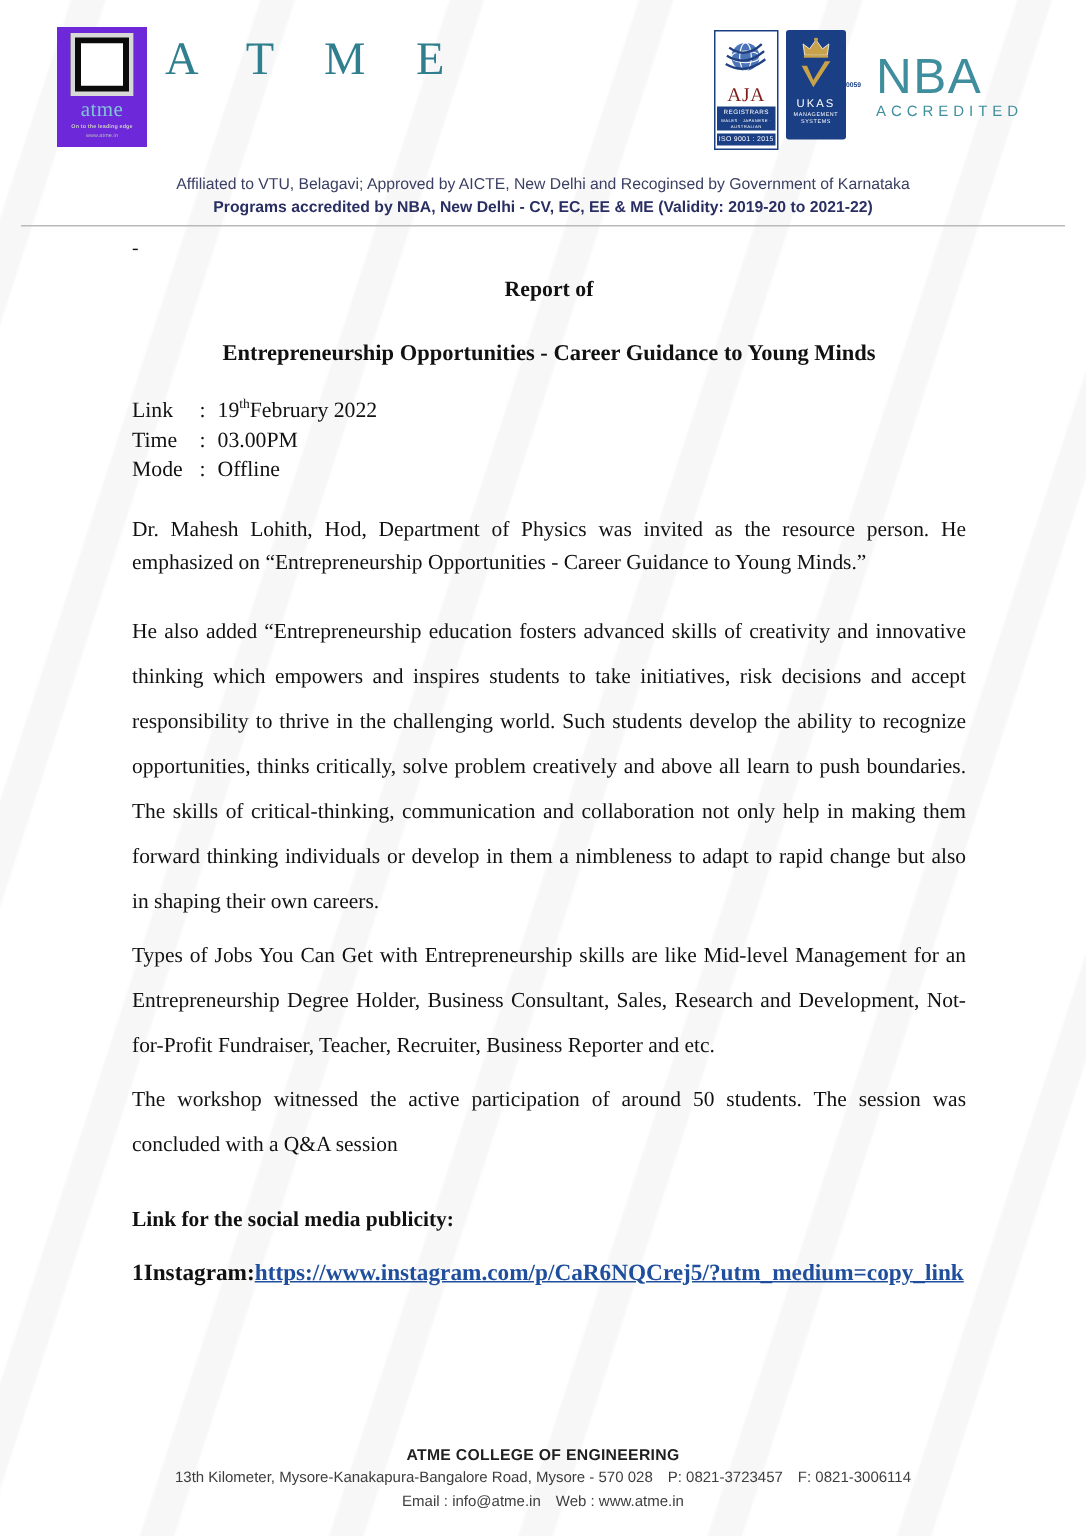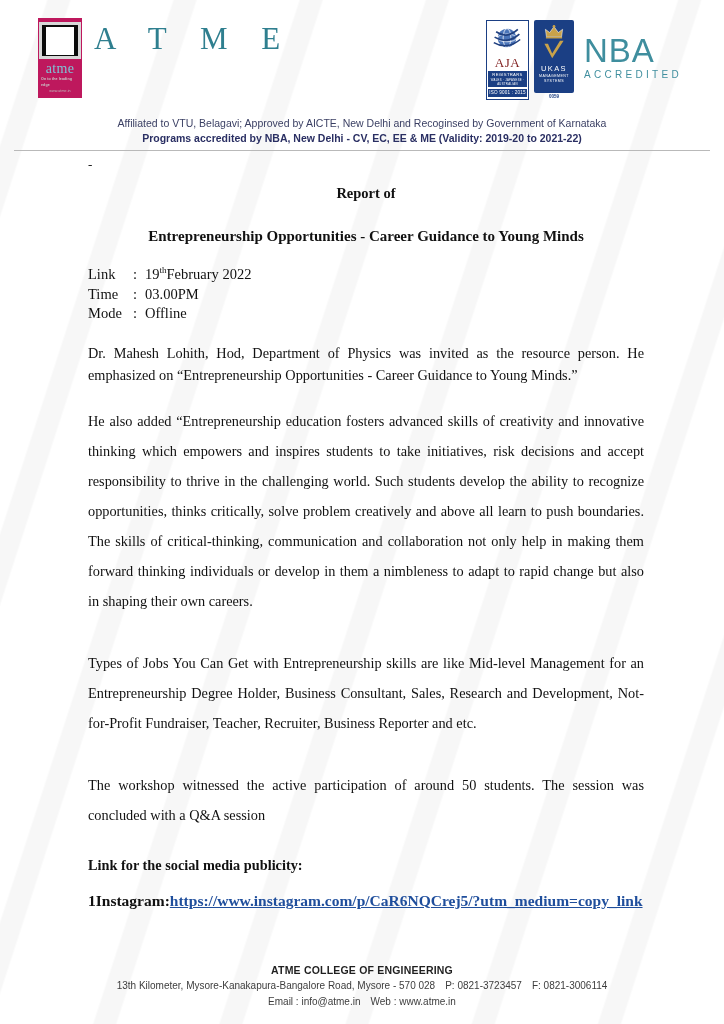--- a/index.html
+++ b/index.html
@@ -52,23 +52,23 @@
     align-items: flex-start;
     justify-content: space-between;
   }
   .brand {
     display: flex;
     align-items: flex-start;
     gap: 12px;
     padding-left: 14px;
   }
   .atme-logo {
-    width: 44px;
+    width: 60px;
     height: 80px;
-    background: #be185d;
+    background: #6d28d9;
     display: flex;
     flex-direction: column;
     align-items: center;
     justify-content: flex-start;
     padding: 4px 3px 3px 3px;
     box-sizing: border-box;
   }
   .atme-frame {
     width: 42px;
     height: 42px;
@@ -174,21 +174,21 @@
     color: #ffffff;
     font-family: "Liberation Sans", sans-serif;
     font-size: 4.6px;
     line-height: 8px;
     text-align: center;
     letter-spacing: 0.2px;
     margin-top: 2px;
   }
   .ukas-wrap {
     display: flex;
-    flex-direction: column;
+    flex-direction: row;
     align-items: center;
   }
   .ukas {
     width: 40px;
     height: 73px;
     background: #1b3f84;
     border-radius: 2px;
     display: flex;
     flex-direction: column;
     align-items: center;
@@ -300,21 +300,21 @@
   sup { font-size: 9px; vertical-align: super; line-height: 0; }
 
   p.para {
     font-size: 14.3px;
     line-height: 22px;
     text-align: justify;
     margin: 18px 0 0 0;
     text-justify: inter-word;
   }
   p.para.wide { line-height: 30px; margin-top: 20px; }
-  p.para.wide2 { line-height: 30px; margin-top: 32px; }
+  p.para.wide2 { line-height: 30px; margin-top: 6px; }
 
   .links-head {
     font-size: 14.3px;
     font-weight: bold;
     line-height: 22px;
     margin-top: 24px;
   }
   .link-line {
     font-size: 15.5px;
     font-weight: bold;

